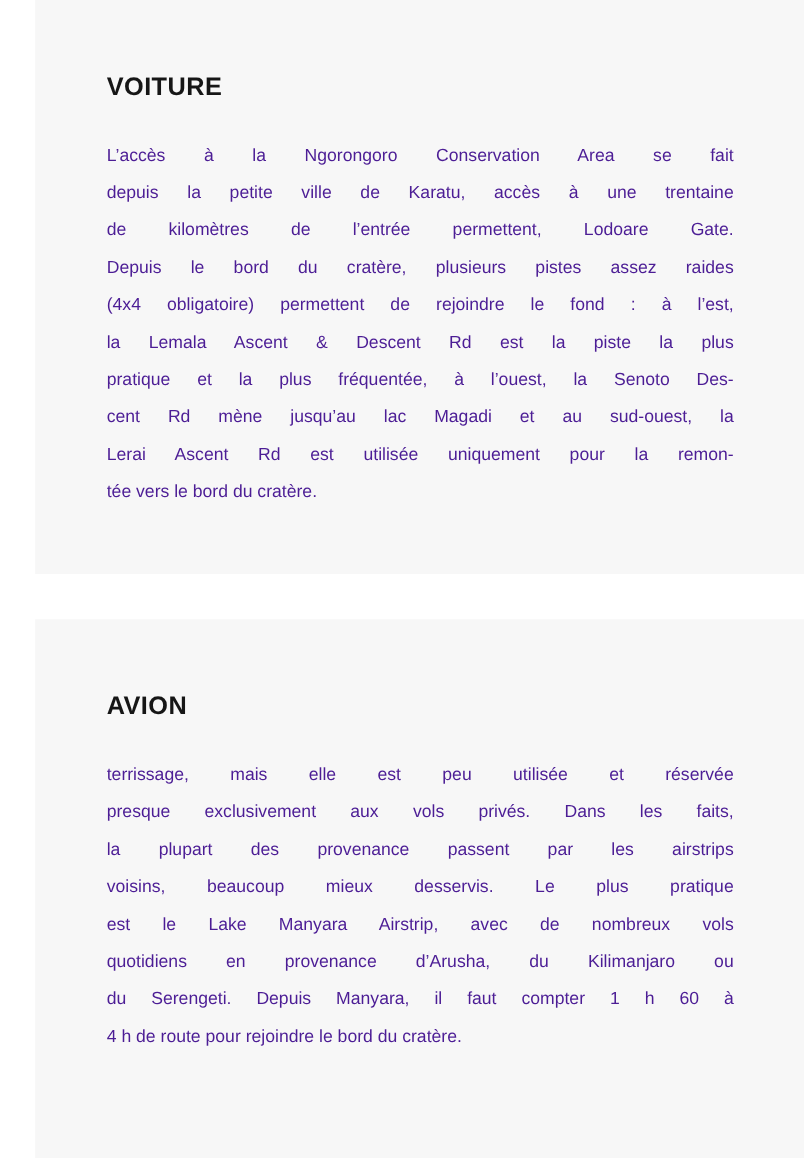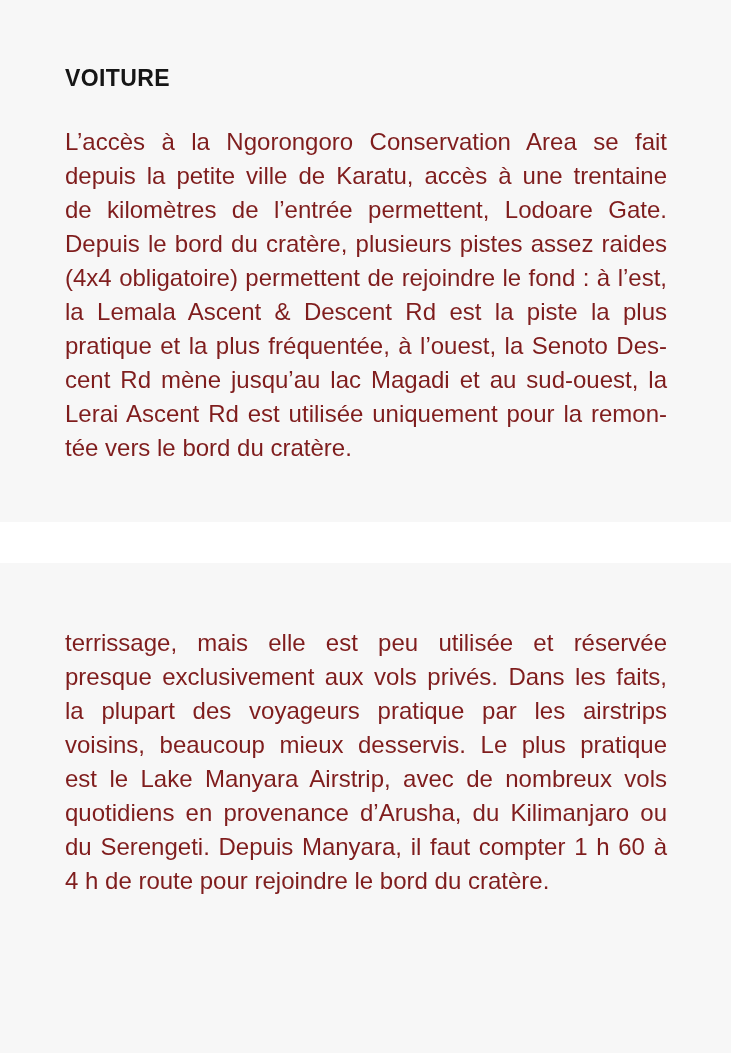--- a/index.html
+++ b/index.html
@@ -15,39 +15,40 @@
     overflow: hidden;
   }
   .page {
     width: 731px;
     height: 1053px;
   }
   .panel {
     background: #f7f7f7;
     box-sizing: border-box;
     padding: 63px 64px 0 65px;
+    margin-left: 32px;
   }
   .panel-voiture { height: 522px; }
   .panel-avion   { height: 490px; }
   .divider {
     height: 41px;
     background: #ffffff;
   }
   .section-title {
     margin: 0 0 32px 0;
     font-size: 23px;
     line-height: 30px;
     font-weight: 700;
     letter-spacing: 0.4px;
     color: #161616;
   }
   .para {
-    font-size: 24px;
+    font-size: 16px;
     line-height: 34px;
-    color: #7f1d1d;
+    color: #4c1d95;
   }
   .line {
     text-align: justify;
     text-align-last: justify;
     white-space: normal;
   }
   .line.para-end {
     text-align-last: left;
   }
 </style>
@@ -68,24 +69,25 @@
       <div class="line">pratique et la plus fréquentée, à l’ouest, la Senoto Des-</div>
       <div class="line">cent Rd mène jusqu’au lac Magadi et au sud-ouest, la</div>
       <div class="line">Lerai Ascent Rd est utilisée uniquement pour la remon-</div>
       <div class="line para-end">tée vers le bord du cratère.</div>
     </div>
   </section>
 
   <div class="divider"></div>
 
   <section class="panel panel-avion">
+    <h2 class="section-title">AVION</h2>
     <div class="para">
       <div class="line">terrissage, mais elle est peu utilisée et réservée</div>
       <div class="line">presque exclusivement aux vols privés. Dans les faits,</div>
-      <div class="line">la plupart des voyageurs pratique par les airstrips</div>
+      <div class="line">la plupart des provenance passent par les airstrips</div>
       <div class="line">voisins, beaucoup mieux desservis. Le plus pratique</div>
       <div class="line">est le Lake Manyara Airstrip, avec de nombreux vols</div>
       <div class="line">quotidiens en provenance d’Arusha, du Kilimanjaro ou</div>
       <div class="line">du Serengeti. Depuis Manyara, il faut compter 1 h 60 à</div>
       <div class="line para-end">4 h de route pour rejoindre le bord du cratère.</div>
     </div>
   </section>
 
 </div>
 

